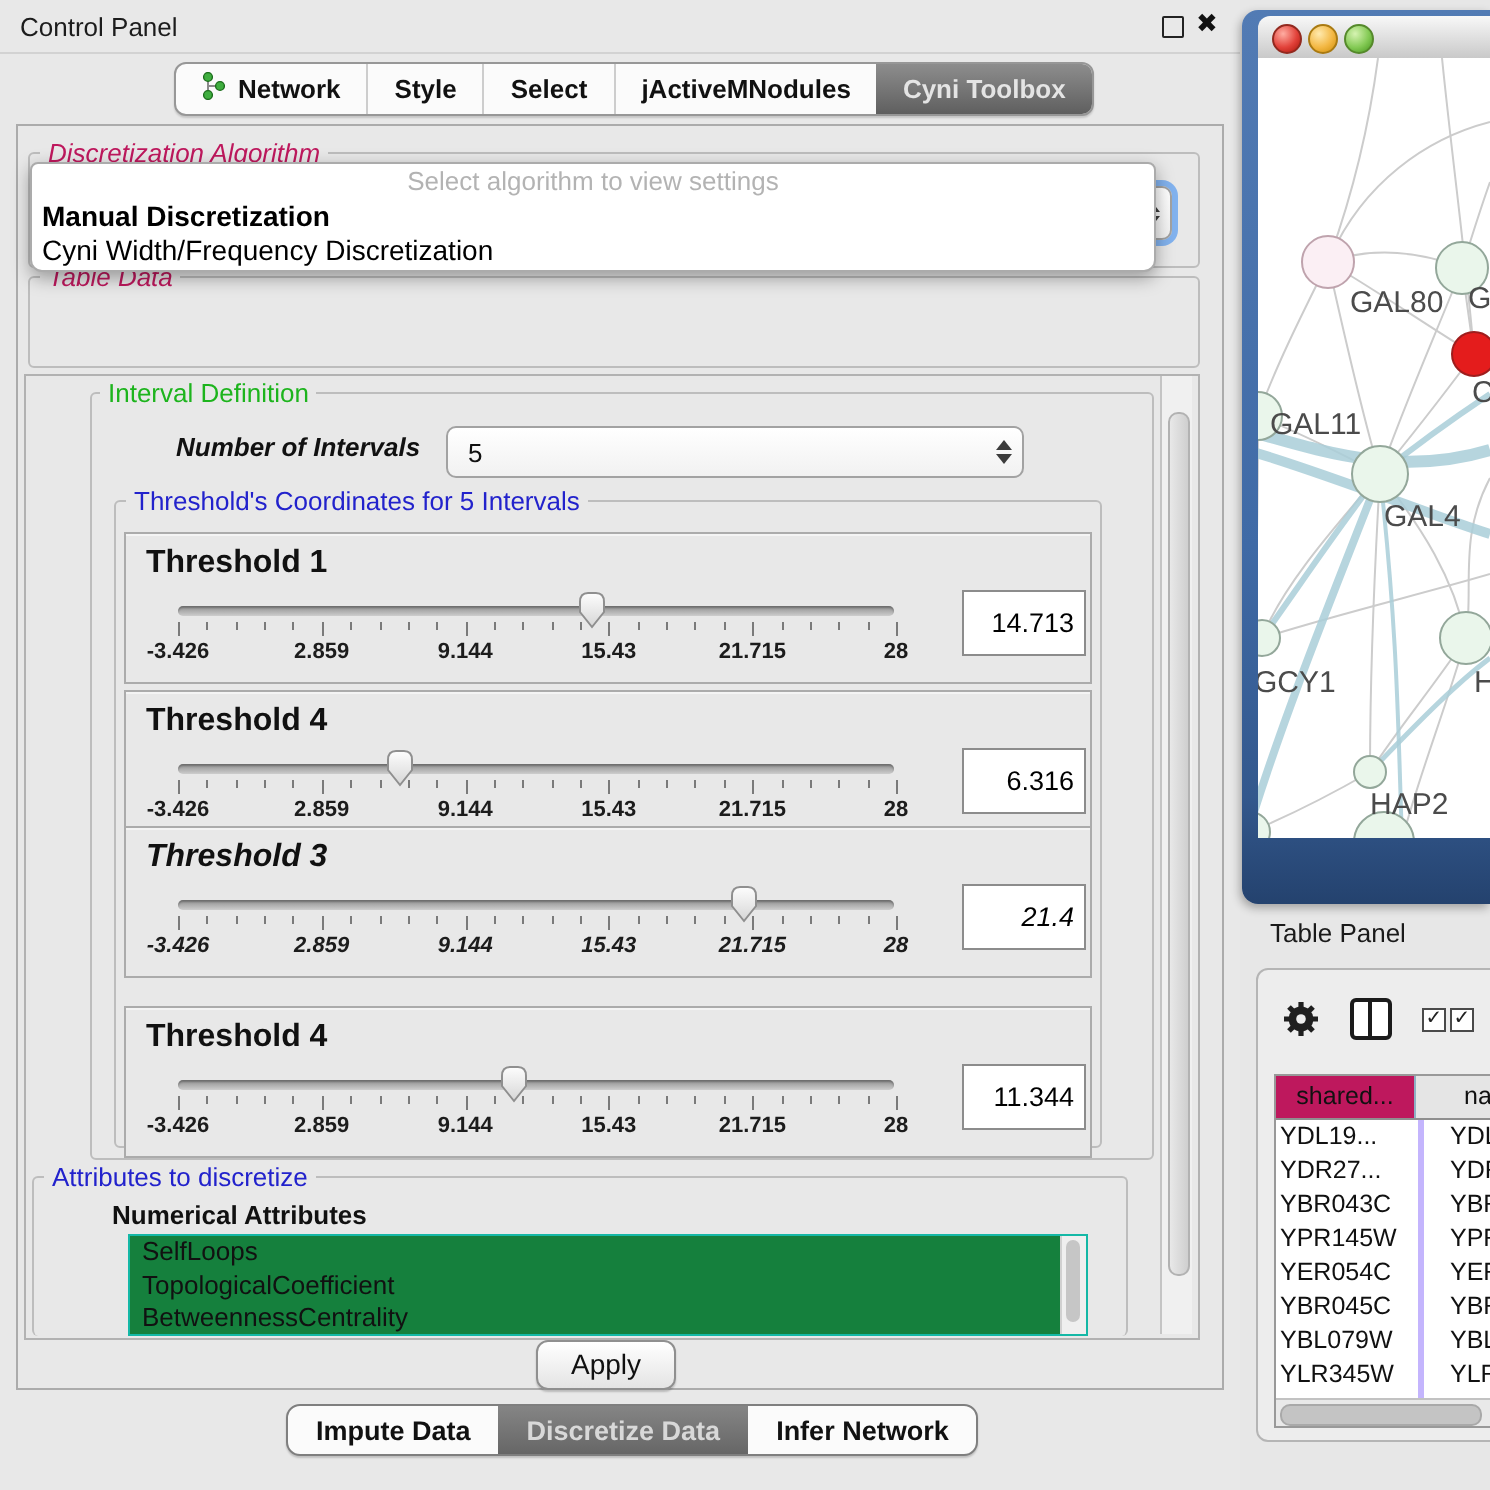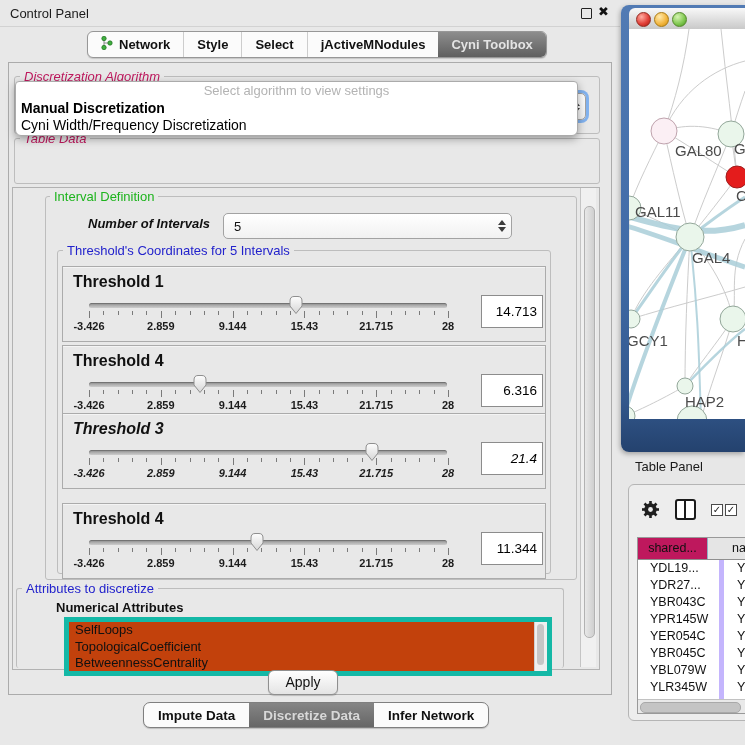--- a/index.html
+++ b/index.html
@@ -67,21 +67,21 @@
   .tick{position:absolute;top:0;width:1px;background:#7a7a7a;}
   .tick.minor{height:4px;}
   .tick.major{height:7px;}
   .ticklabels{position:absolute;left:26px;top:53px;width:359px;height:12px;}
   .tlabel{position:absolute;transform:translateX(-50%);font-size:11px;font-weight:700;color:#1c1c1c;white-space:nowrap;}
   .thr-value{position:absolute;left:418px;top:28px;width:55px;height:31px;background:#fff;border:1px solid #8c8c8c;
              font-size:13.5px;color:#000;text-align:right;line-height:31px;padding-right:5px;}
 
   
   .attr-label{position:absolute;left:56px;top:600px;font-size:13px;font-weight:700;color:#111;}
-  .attr-list{position:absolute;left:64px;top:617px;width:478px;height:49px;background:#c2410c;border:5px solid #14b8a6;overflow:hidden;}
+  .attr-list{position:absolute;left:64px;top:617px;width:478px;height:49px;background:#15803d;border:1px solid #14b8a6;overflow:hidden;}
   .attr-item{padding-left:6px;font-size:13px;color:#111;height:16.5px;line-height:16.5px;white-space:nowrap;}
   .attr-vscroll{position:absolute;right:0;top:0;width:12px;height:100%;background:#efefef;border-left:1px solid #d0d0d0;}
   .attr-vthumb{position:absolute;left:2px;top:2px;width:7px;height:41px;background:#c6c6c6;border-radius:4px;}
 
   .apply-btn{position:absolute;left:268px;top:670px;width:68px;height:23px;border:1px solid #8f8f8f;border-radius:6px;
              background:linear-gradient(#ffffff,#e4e4e4);font-size:14px;color:#111;text-align:center;line-height:23px;
              box-shadow:0 1px 1px rgba(0,0,0,.2);}
 
   .bottom-tabs{position:absolute;left:143px;top:702px;height:24px;display:flex;border:1px solid #7f7f7f;border-radius:7px;
                background:#fbfbfb;overflow:hidden;box-shadow:0 1px 1px rgba(0,0,0,.18);}
@@ -109,21 +109,21 @@
   .col-ico{position:absolute;left:46px;top:14px;width:17px;height:17px;border:2px solid #1b1b1b;border-radius:3px;background:#fff;}
   .col-ico::after{content:"";position:absolute;left:7px;top:0;width:2px;height:17px;background:#1b1b1b;}
   .cb{position:absolute;top:19px;width:10px;height:10px;border:1.5px solid #4a4a4a;background:#fff;font-size:10px;
       line-height:10px;text-align:center;color:#222;font-weight:700;}
   .tpl-table{position:absolute;left:8px;top:52px;width:109px;height:175px;background:#fff;border:1px solid #999;overflow:hidden;}
   .thead{display:flex;height:21px;border-bottom:1px solid #8f8f8f;}
   .th1{width:69px;background:#be185d;border-right:1px solid #8fb0c4;font-size:12.5px;color:#111;
        text-align:center;line-height:21px;overflow:hidden;white-space:nowrap;}
   .th2{flex:1;background:#e5e5e5;font-size:12.5px;color:#111;line-height:21px;padding-left:24px;overflow:hidden;white-space:nowrap;}
   .trow{display:flex;height:17px;}
-  .tc1{width:69px;padding-left:12px;border-right:5px solid #c4b5fd;font-size:12.5px;color:#111;line-height:17px;
+  .tc1{width:69px;padding-left:2px;border-right:3px solid #c4b5fd;font-size:12.5px;color:#111;line-height:17px;
        overflow:hidden;white-space:nowrap;}
   .tc2{flex:1;padding-left:13px;font-size:12.5px;color:#111;line-height:17px;overflow:hidden;white-space:nowrap;}
   .hscroll{position:absolute;left:0;top:161px;width:109px;height:14px;background:#e9e9e9;border-top:1px solid #c2c2c2;}
   .hthumb{position:absolute;left:2px;top:2px;width:99px;height:9px;background:#c4c4c4;border:1px solid #a9a9a9;border-radius:5px;}
 </style>
 </head>
 <body>
 
 <div id="control-panel">
 

